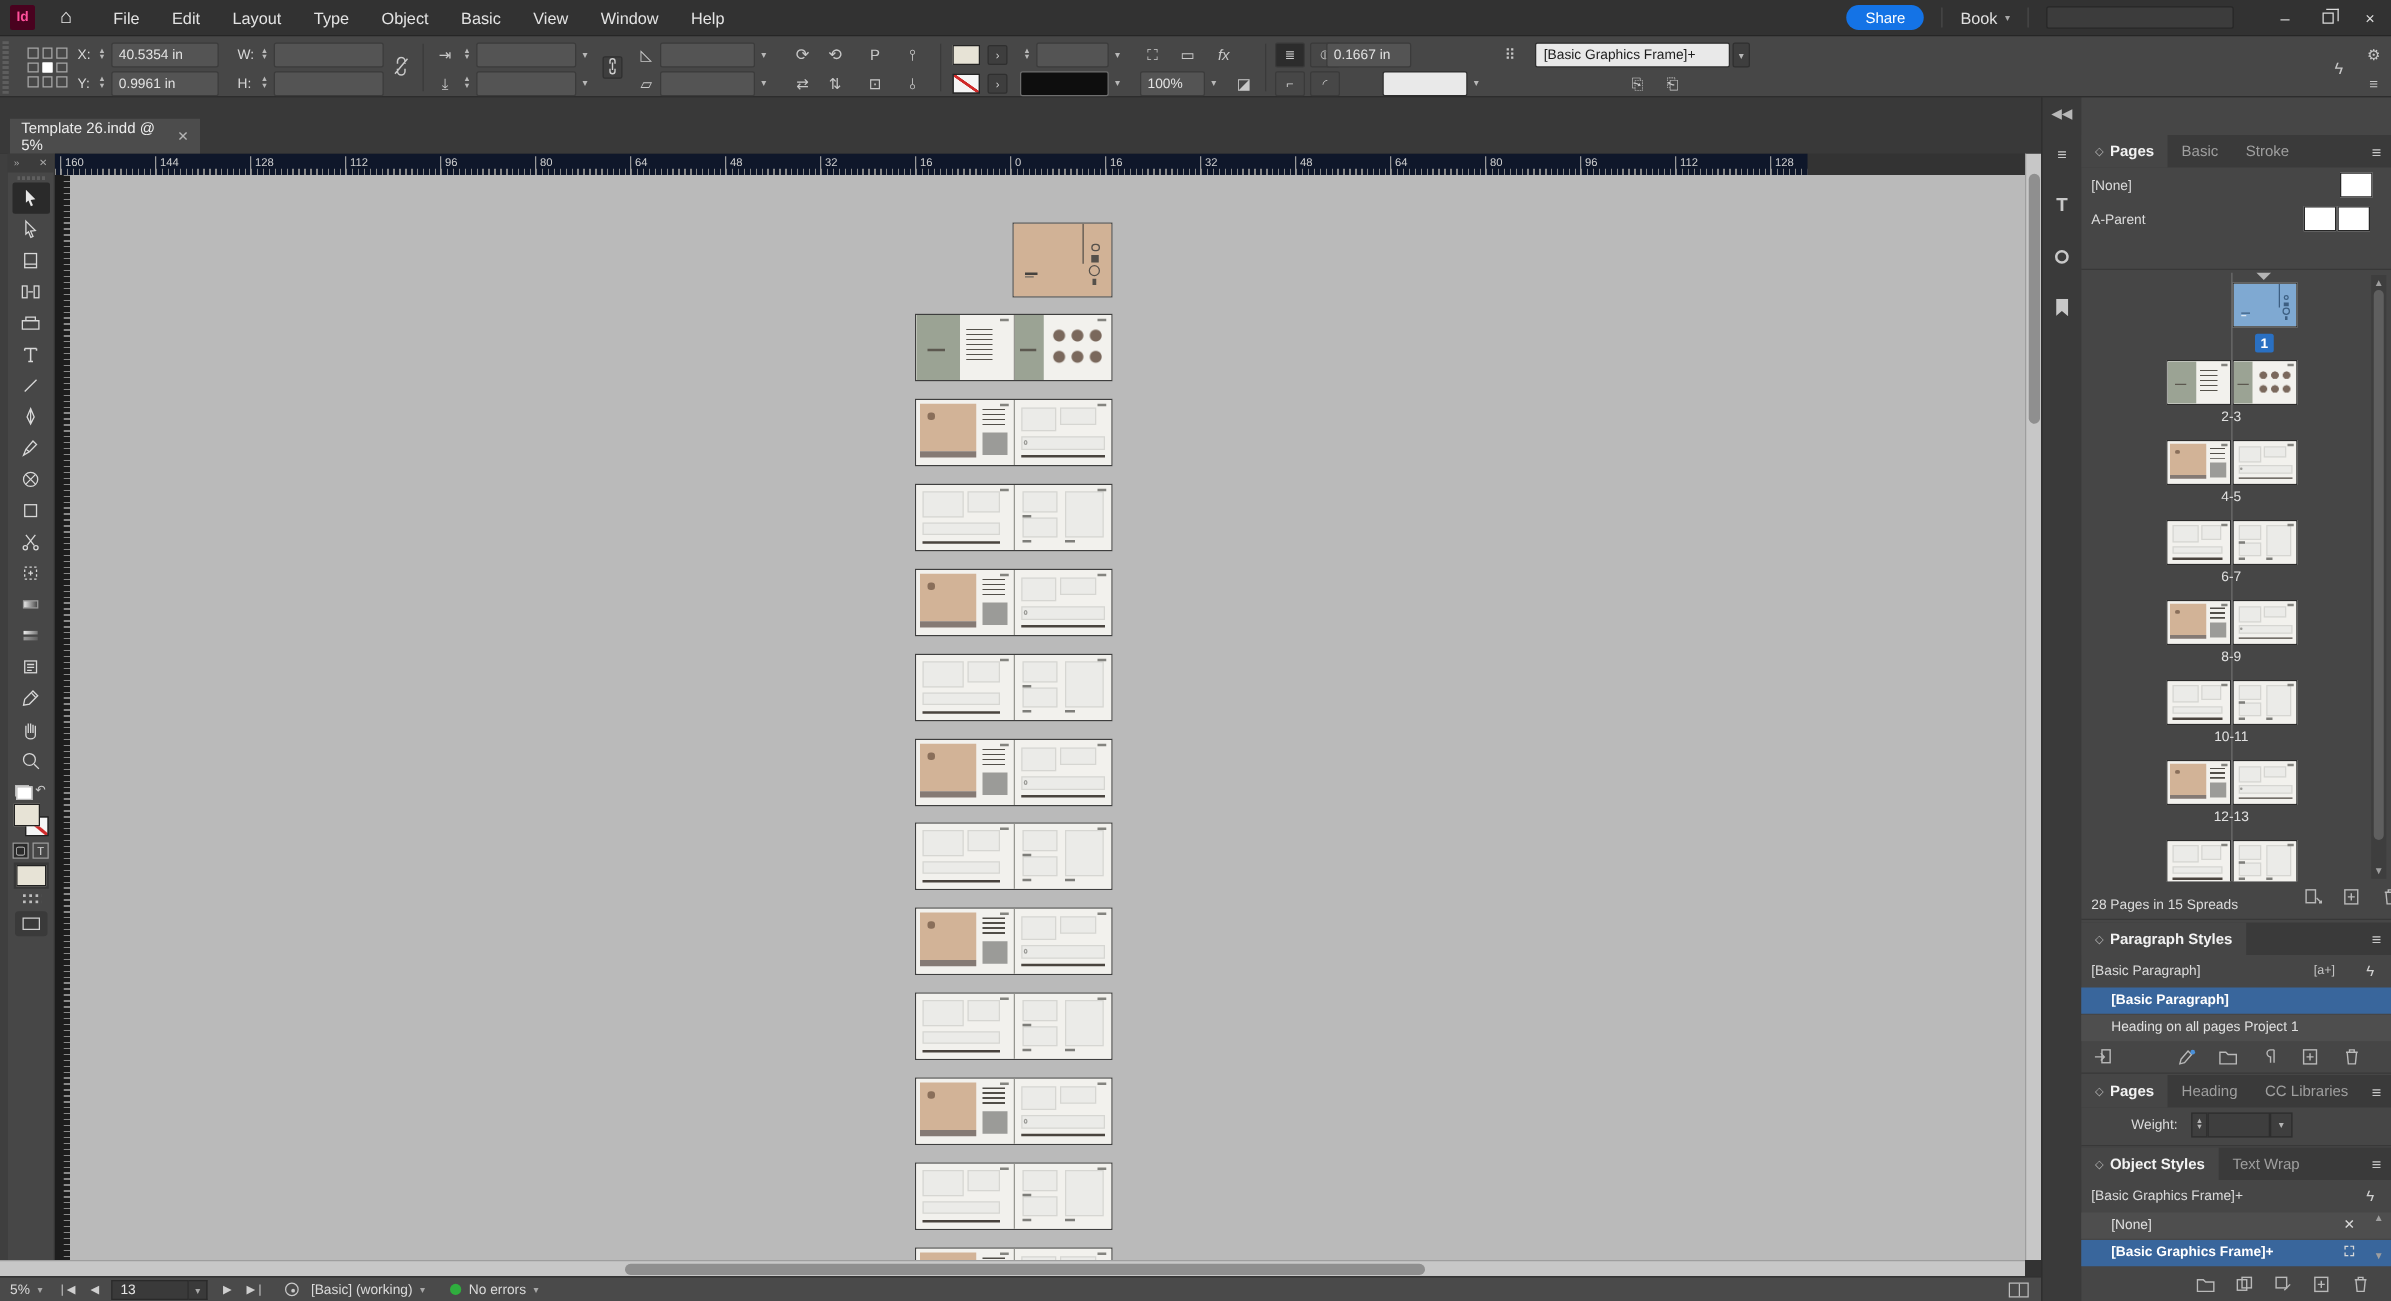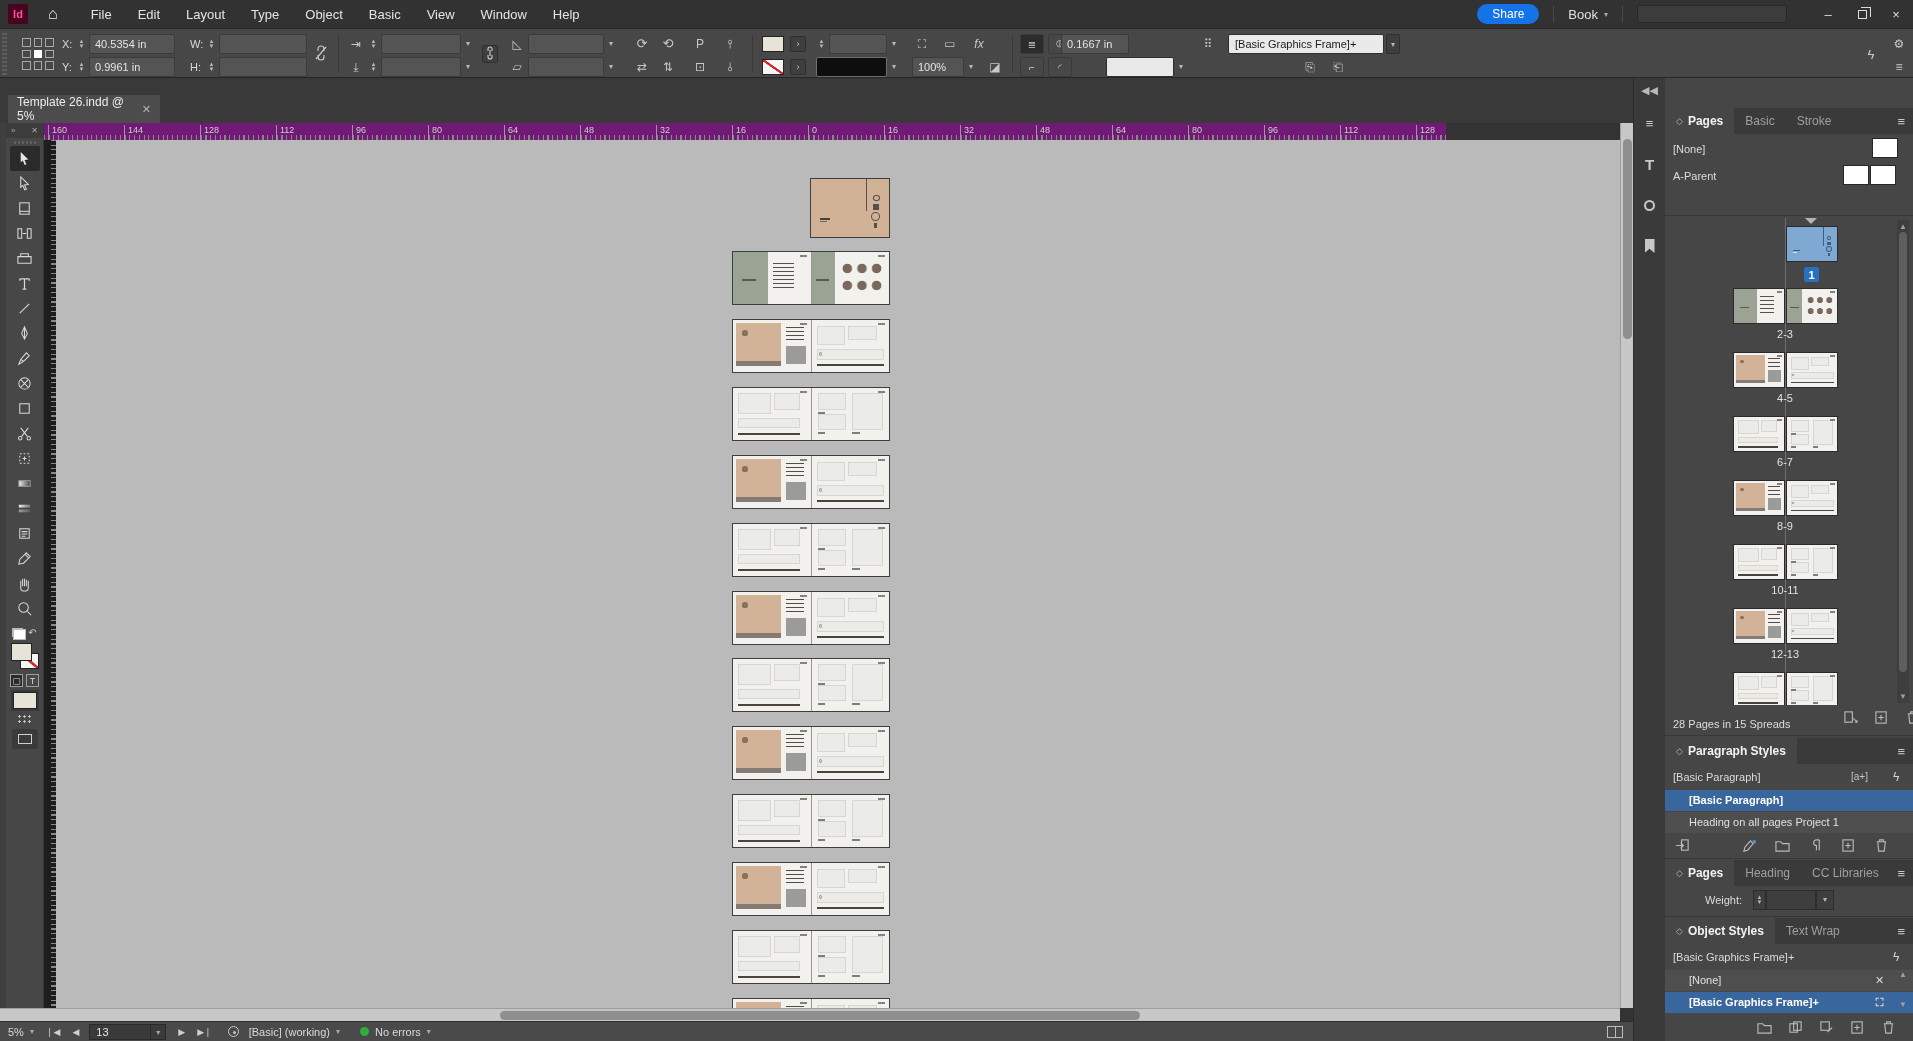--- a/index.html
+++ b/index.html
@@ -51,21 +51,21 @@
   .wrapic{position:absolute;width:24px;height:20px;border:1px solid #3a3a3a;border-radius:2px;
     display:flex;align-items:center;justify-content:center;color:#cfcfcf;font-size:10px}
   .wrapic.on{background:#2c2c2c}
   
   #tabbar{position:absolute;left:0;top:78px;width:1633px;height:45px;background:#393939}
   #doc-tab{position:absolute;left:8px;top:17px;width:152px;height:28px;background:#4c4c4c;
     display:flex;align-items:center;gap:9px;padding:0 9px;color:#ececec;font-size:12px}
   #doc-tab .x{color:#b5b5b5;font-size:11px}
   
   #ruler-corner{position:absolute;left:44px;top:123px;width:12px;height:17px;background:#1d1d1d}
-  #hruler{position:absolute;left:44px;top:123px;width:1402px;height:17px;background:#701a75;overflow:hidden}
+  #hruler{position:absolute;left:44px;top:123px;width:1402px;height:17px;background:#0f172a;overflow:hidden}
   #hruler::after{content:'';position:absolute;left:0;bottom:0;width:100%;height:5px;
     background:repeating-linear-gradient(90deg,#888 0 1px,transparent 1px 4.75px)}
   .rtick{position:absolute;bottom:0;width:1px;height:15px;background:#999}
   .rlab{position:absolute;top:2px;font-size:9px;color:#cfcfcf}
   #vruler{position:absolute;left:44px;top:140px;width:12px;height:868px;background:#1d1d1d}
   #vruler::after{content:'';position:absolute;right:0;top:0;height:100%;width:5px;
     background:repeating-linear-gradient(180deg,#888 0 1px,transparent 1px 4.75px)}
   
   #lgrip{position:absolute;left:0;top:123px;width:6px;height:885px;background:#3f3f3f}
   #toolbar{position:absolute;left:6px;top:123px;width:38px;height:885px;background:#474747;

